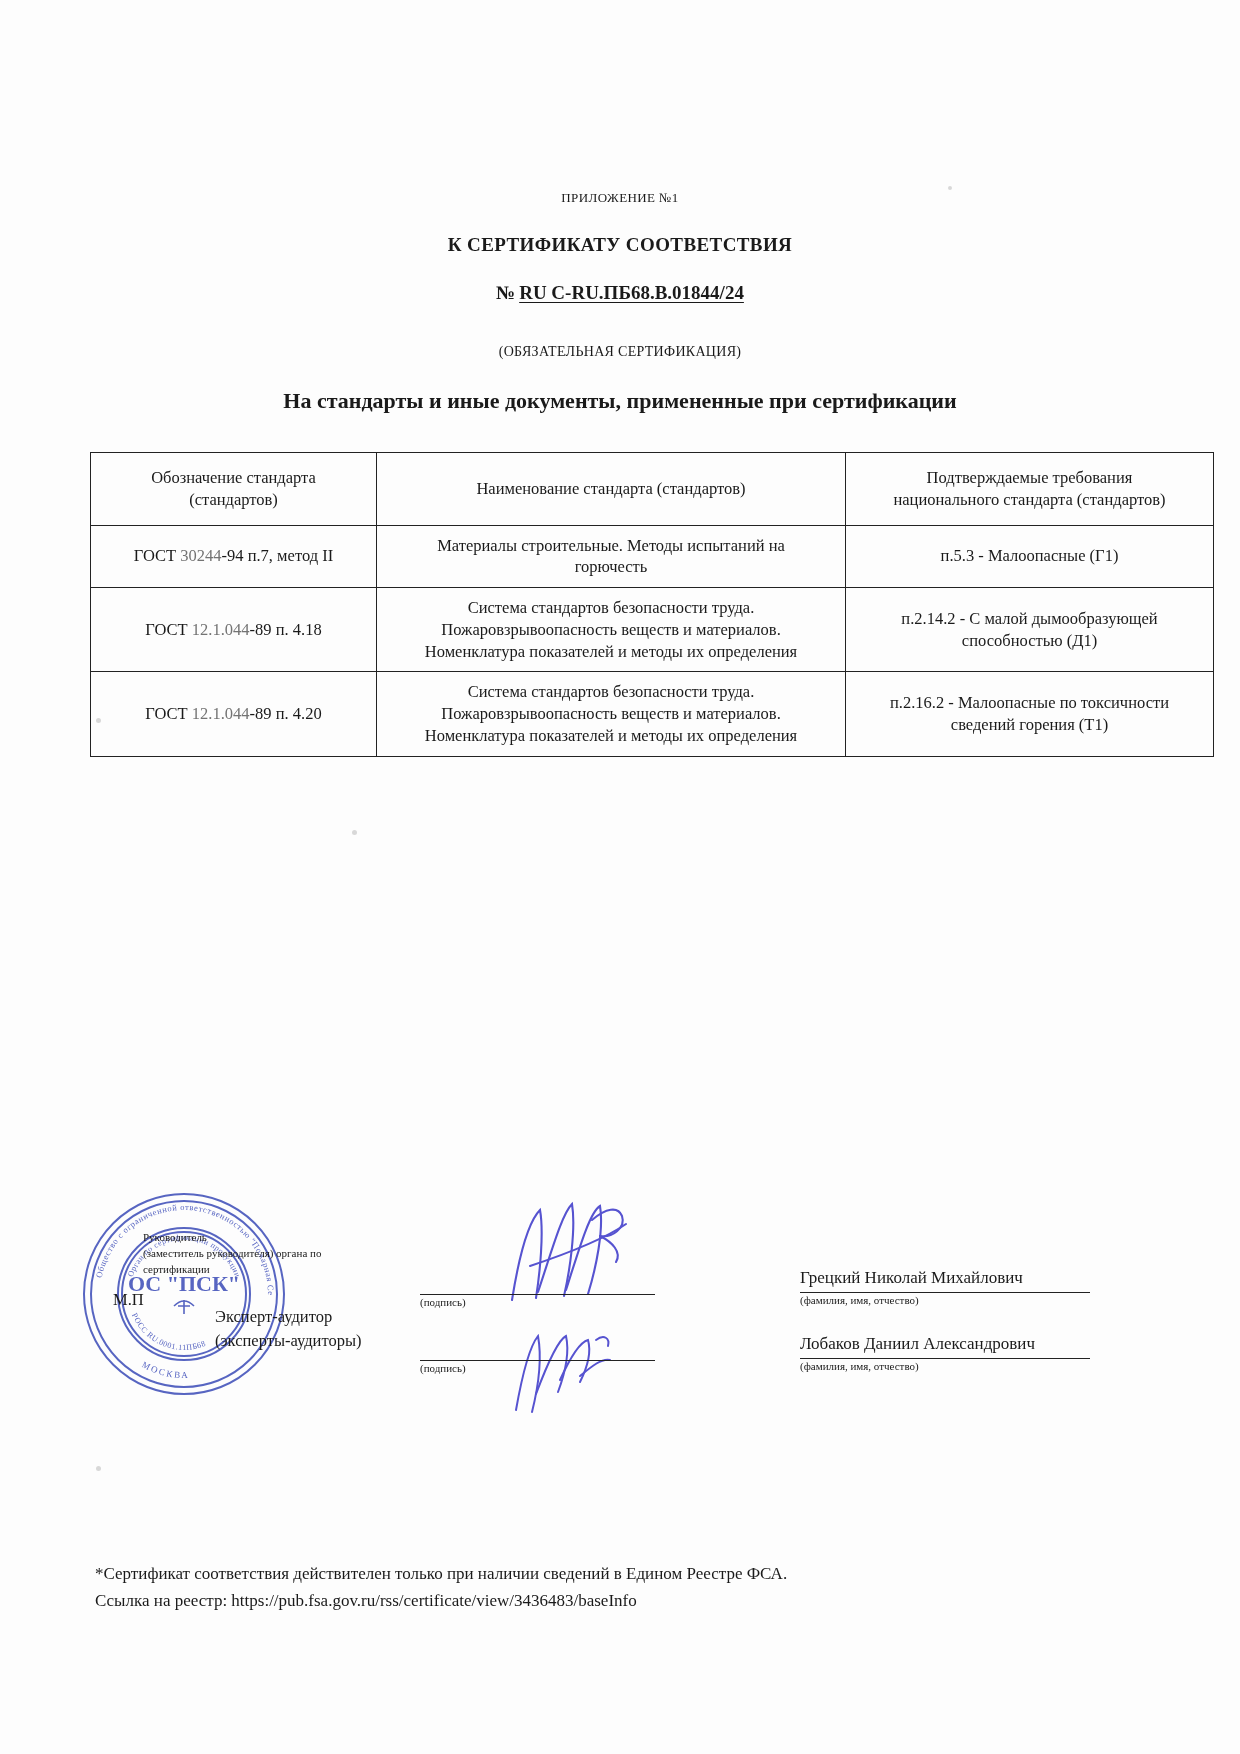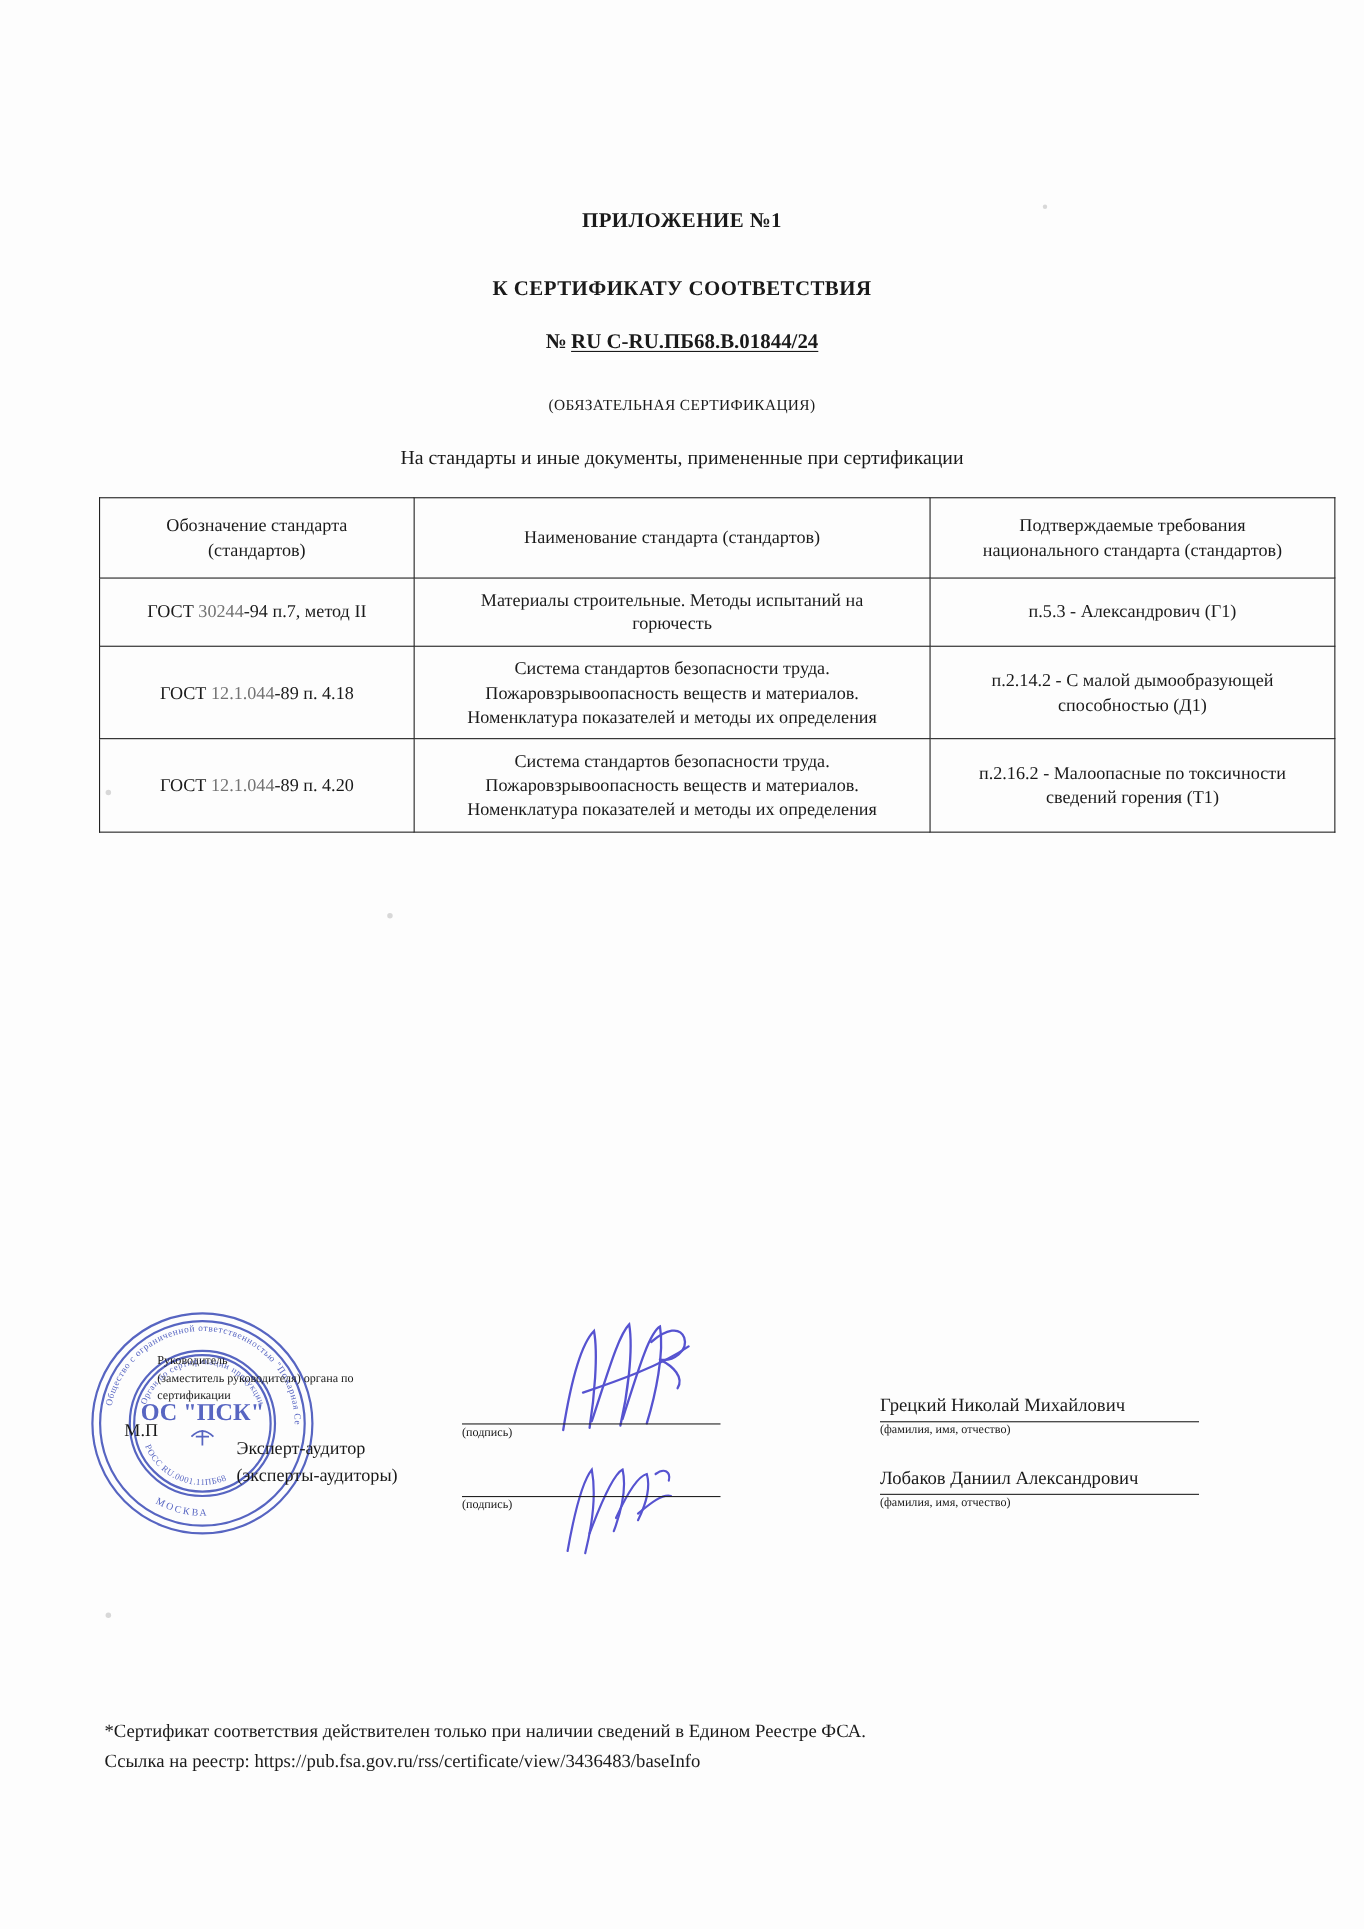--- a/index.html
+++ b/index.html
@@ -23,24 +23,24 @@
 
   
   .header {
     position: absolute;
     top: 190px;
     left: 0;
     width: 1240px;
     text-align: center;
   }
   .title-1 {
-    font-size: 19px;
-    font-weight: bold;
+    font-size: 13px;
+    font-weight: normal;
     letter-spacing: 0.4px;
-    margin-bottom: 40px;
+    margin-bottom: 28px;
   }
   .title-2 {
     font-size: 19px;
     font-weight: bold;
     letter-spacing: 0.4px;
     margin-bottom: 26px;
   }
   .title-3 {
     font-size: 19px;
     font-weight: bold;
@@ -50,22 +50,22 @@
   .title-3 .num-value {
     text-decoration: underline;
     text-underline-offset: 3px;
   }
   .title-4 {
     font-size: 14px;
     letter-spacing: 0.3px;
     margin-bottom: 28px;
   }
   .title-5 {
-    font-size: 18px;
-    font-weight: normal;
+    font-size: 22px;
+    font-weight: bold;
     margin-bottom: 0;
   }
 
   
   .std-table {
     position: absolute;
     top: 415px;
     left: 90px;
     width: 1060px;
     border-collapse: collapse;
@@ -217,21 +217,21 @@
         </td>
       </tr>
 
       <tr>
         <td class="col-a">ГОСТ <span class="hl">30244</span>-94 п.7, метод II</td>
         <td class="col-b">
           <div>Материалы строительные. Методы испытаний на</div>
           <div>горючесть</div>
         </td>
         <td class="col-c">
-          <div>п.5.3 - Александрович (Г1)</div>
+          <div>п.5.3 - Малоопасные (Г1)</div>
         </td>
       </tr>
 
 
       <tr>
         <td class="col-a">ГОСТ <span class="hl">12.1.044</span>-89 п. 4.18</td>
         <td class="col-b">
           <div>Система стандартов безопасности труда.</div>
           <div>Пожаровзрывоопасность веществ и материалов.</div>
           <div>Номенклатура показателей и методы их определения</div>

